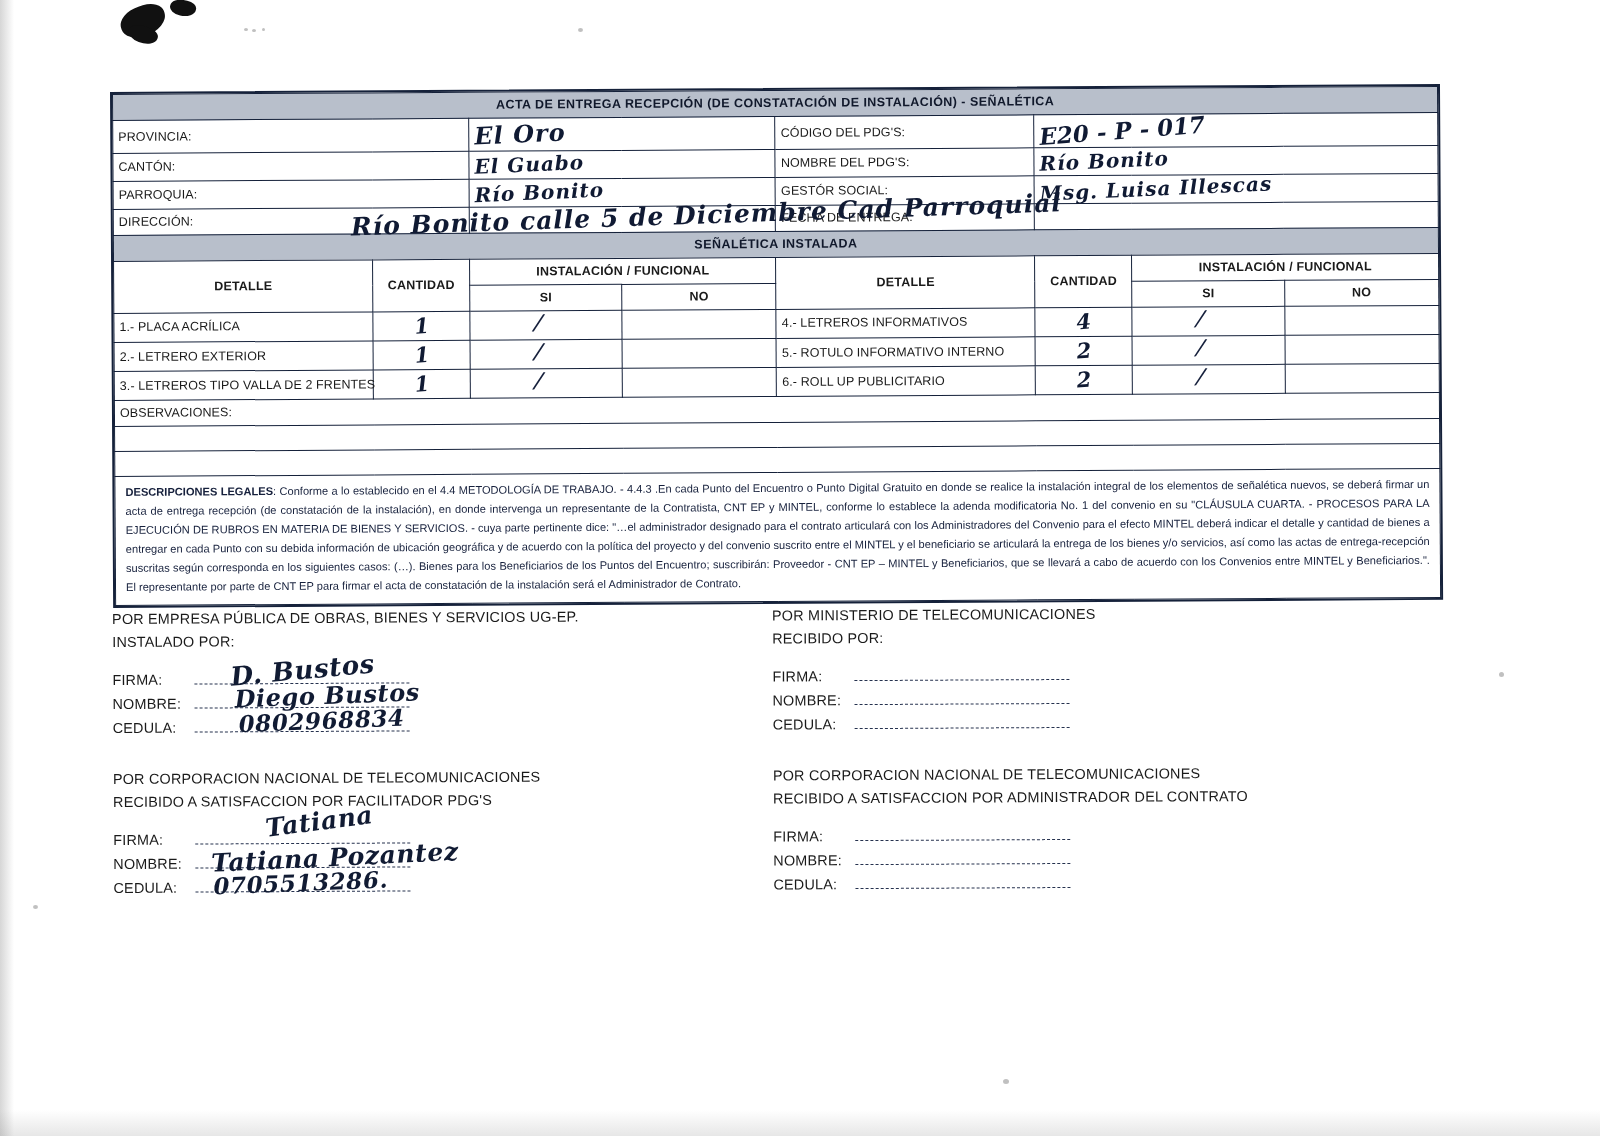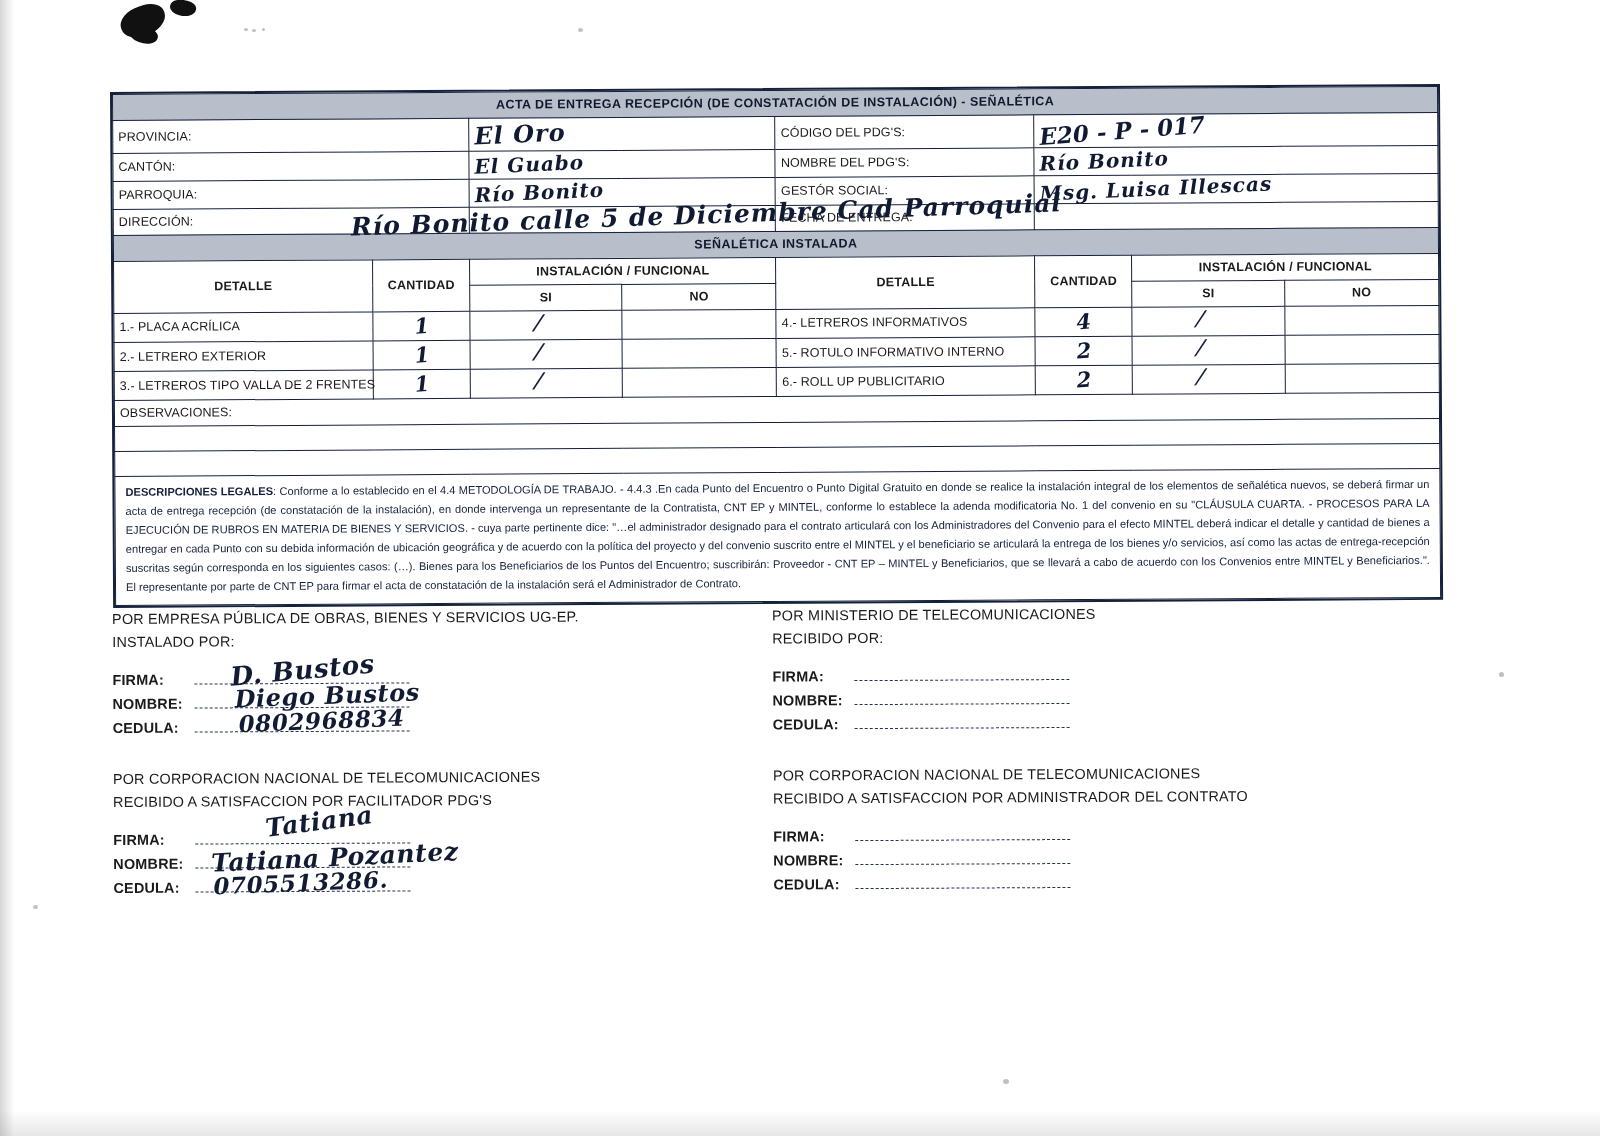--- a/index.html
+++ b/index.html
@@ -152,21 +152,21 @@
     letter-spacing: .2px;
     line-height: 1.6;
   }
   .sig-col .title { white-space: nowrap; }
   .sig-line {
     display: flex;
     align-items: baseline;
     gap: 4px;
     margin-top: 1px;
   }
-  .sig-col .field { width: 78px; display: inline-block; font-weight: bold; }
+  .sig-col .field { width: 78px; display: inline-block; }
   .dots {
     display: inline-block;
     width: 215px;
     border-bottom: 1.6px dashed #26324f;
     height: 11px;
   }
 
   .sig-ink {
     position: absolute;
     font-family: "DejaVu Serif", serif;

